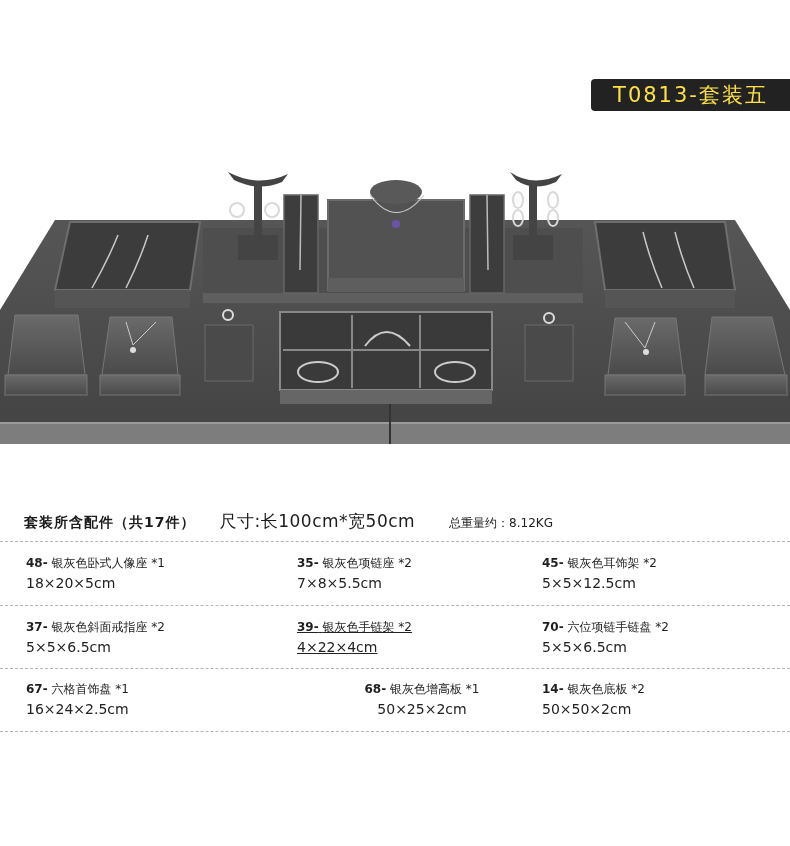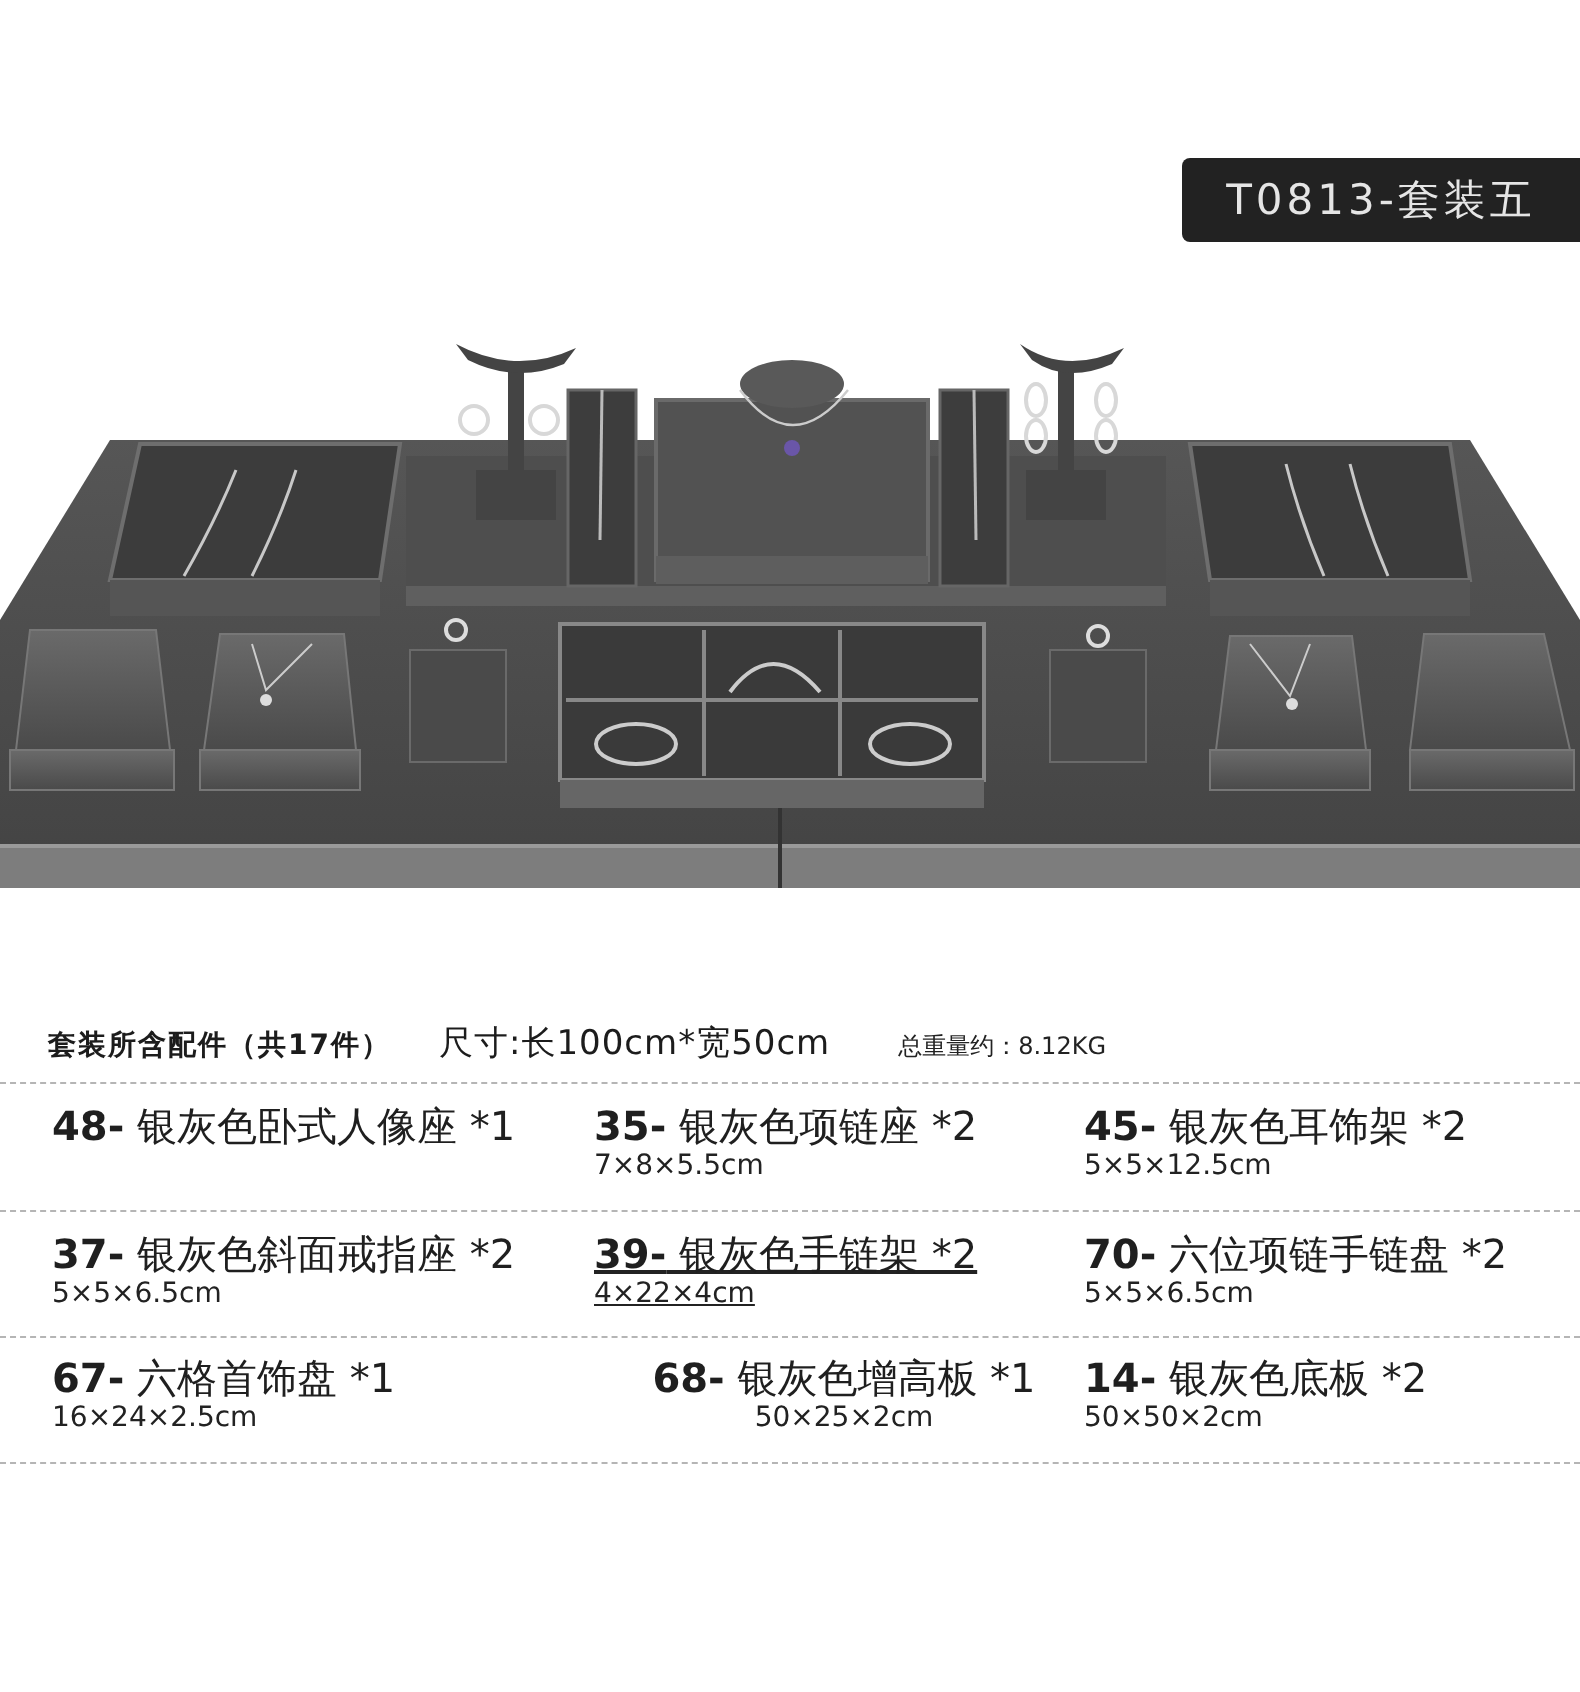--- a/index.html
+++ b/index.html
@@ -1,22 +1,22 @@
 <!DOCTYPE html>
 <html><head>
 <meta charset="utf-8">
 <style>
   * { box-sizing: border-box; margin: 0; padding: 0; }
   html, body { width: 790px; height: 846px; background: #ffffff; overflow: hidden; }
   body { font-family: "DejaVu Sans", "Liberation Sans", sans-serif; color: #222; position: relative; }
 
   .badge {
-    position: absolute; left: 591px; top: 79px; width: 199px; height: 42px;
+    position: absolute; left: 591px; top: 79px; width: 199px; height: 32px;
     background: #222222; border-radius: 4px 0 0 4px;
-    color: #e5e5e5; font-size: 21px; letter-spacing: 2px;
+    color: #fde047; font-size: 21px; letter-spacing: 2px;
     display: flex; align-items: center; justify-content: center;
   }
 
   
   .photo { position: absolute; left: 0; top: 160px; width: 790px; height: 290px; }
   .photo svg { width: 790px; height: 290px; display: block; }
 
   
   .spec-head {
     position: absolute; left: 24px; top: 510px; width: 766px; height: 30px;
@@ -25,21 +25,21 @@
   .spec-title { font-size: 14px; font-weight: bold; color: #1c1c1c; letter-spacing: 1px; }
   .spec-size { font-size: 17px; color: #1c1c1c; margin-left: 24px; letter-spacing: 0.5px; }
   .spec-weight { font-size: 12px; color: #222; margin-left: 34px; }
 
   .dash {
     position: absolute; left: 0; width: 790px; height: 0;
     border-top: 1px dashed #b5b5b5;
   }
 
   .item { position: absolute; width: 250px; }
-  .item-name { font-size: 20px; color: #1f1f1f; line-height: 18px; white-space: nowrap; }
+  .item-name { font-size: 12px; color: #1f1f1f; line-height: 18px; white-space: nowrap; }
   .item-name .num { font-weight: bold; }
   .item-dim { font-size: 14px; color: #222; line-height: 18px; margin-top: 2px; white-space: nowrap; }
 </style>
 </head>
 <body>
 
 <div class="badge">
   <span>T0813-套装五</span>
 </div>
 
@@ -139,20 +139,21 @@
 <div class="spec-head">
   <span class="spec-title">套装所含配件（共17件）</span>
   <span class="spec-size">尺寸:长100cm*宽50cm</span>
   <span class="spec-weight">总重量约：8.12KG</span>
 </div>
 
 <div class="dash" style="top:541px;"></div>
 
 <div class="item" style="left:26px; top:554px;">
   <div class="item-name"><span class="num">48-</span> <span>银灰色卧式人像座 *1</span></div>
+  <div class="item-dim">18×20×5cm</div>
 </div>
 <div class="item" style="left:297px; top:554px;">
   <div class="item-name"><span class="num">35-</span> <span>银灰色项链座 *2</span></div>
   <div class="item-dim">7×8×5.5cm</div>
 </div>
 <div class="item" style="left:542px; top:554px;">
   <div class="item-name"><span class="num">45-</span> <span>银灰色耳饰架 *2</span></div>
   <div class="item-dim">5×5×12.5cm</div>
 </div>
 

